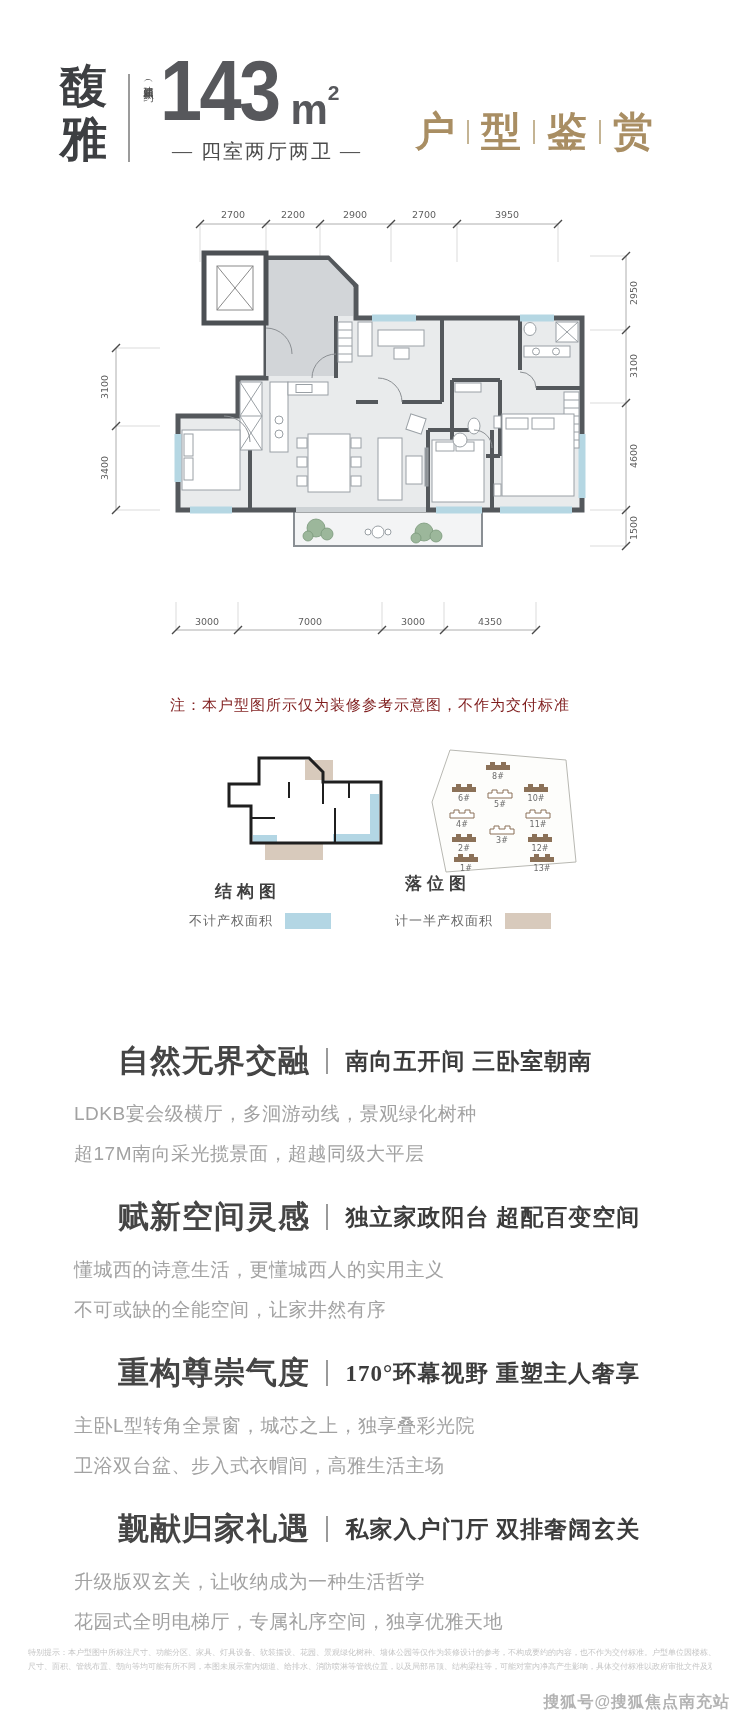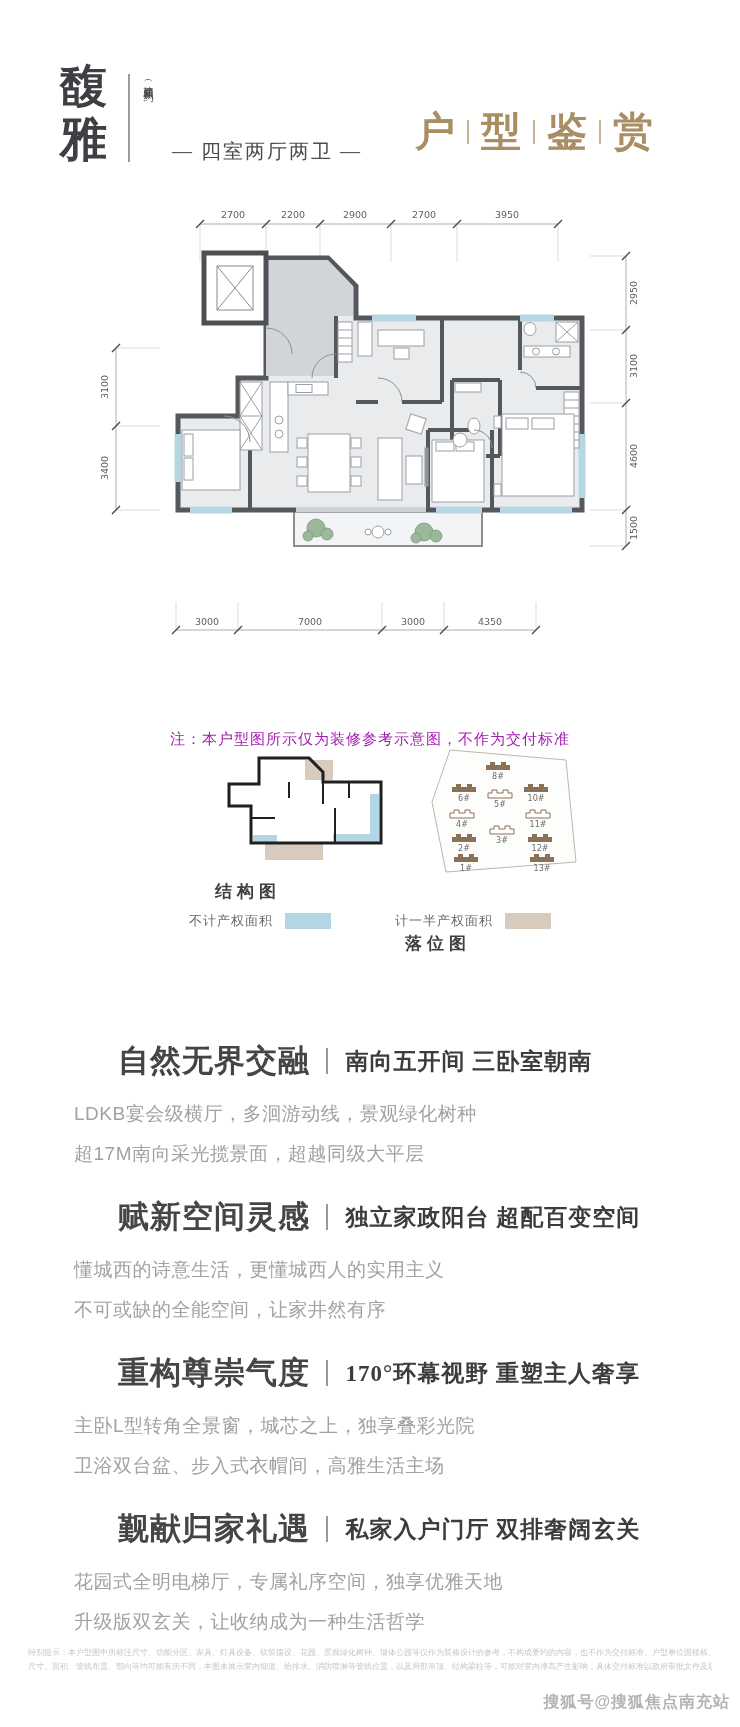--- a/index.html
+++ b/index.html
@@ -18,21 +18,21 @@
             transform:scaleX(.88);transform-origin:left bottom;}
   .area-unit{font-size:42px;font-weight:700;line-height:1;margin-left:-4px;}
   .area-exp{font-size:21px;font-weight:700;transform:translateY(-26px);}
   .rooms-line{left:158px;top:138px;width:218px;text-align:center;
               font-family:"Liberation Serif",serif;font-size:20px;letter-spacing:2px;color:#4c4c4c;}
   .htjs{left:415px;top:104px;width:238px;display:flex;align-items:center;justify-content:space-between;}
   .htjs .ch{font-family:"Liberation Serif",serif;font-size:40px;font-weight:700;color:#a98e63;}
   .htjs .sep{width:1.5px;height:24px;background:#c4b494;}
 
   
-  .plan-note{left:0;top:696px;width:740px;text-align:center;font-size:15px;color:#a21caf;letter-spacing:1px;margin-top:34px;}
+  .plan-note{left:0;top:696px;width:740px;text-align:center;font-size:15px;color:#7f1d1d;letter-spacing:1px;}
   svg text.dimtext{font-family:"DejaVu Sans",sans-serif;font-size:9.5px;fill:#606060;}
   .diag-label{font-family:"Liberation Serif",serif;font-size:17px;font-weight:700;
               color:#3f3f3f;letter-spacing:5px;text-align:left;}
   .legend-row{left:0;top:912px;width:740px;display:flex;justify-content:center;gap:64px;align-items:center;}
   .legend-item{display:flex;align-items:center;gap:12px;font-size:13px;color:#6a6a6a;letter-spacing:1px;}
 
   
   .sections{left:74px;top:1040px;width:596px;}
   .section{margin-bottom:22px;}
   .sec-head{display:flex;align-items:center;height:42px;}
@@ -51,20 +51,25 @@
              letter-spacing:1px;text-shadow:1px 1px 0 #ffffff;}
 </style>
 </head>
 <body>
 
 <div id="page">
 
   <div class="abs brand">馥雅</div>
   <div class="abs hdr-rule"></div>
   <div class="abs area-prefix">（建筑面积约）</div>
+  <div class="abs area-row">
+    <span class="area-num">143</span>
+    <span class="area-unit">m</span>
+    <span class="area-exp">2</span>
+  </div>
   <div class="abs rooms-line">— 四室两厅两卫 —</div>
   <div class="abs htjs">
     <span class="ch">户</span>
     <span class="sep"></span>
     <span class="ch">型</span>
     <span class="sep"></span>
     <span class="ch">鉴</span>
     <span class="sep"></span>
     <span class="ch">赏</span>
   </div>
@@ -277,21 +282,21 @@
       <g transform="translate(26,110)">
         <path d="M0,10 L0,5 L4,5 L4,2 L9,2 L9,5 L15,5 L15,2 L20,2 L20,5 L24,5 L24,10 Z" fill="#8b7158"></path>
         <text x="12" y="19">1#</text>
         </g>
       <g transform="translate(102,110)">
         <path d="M0,10 L0,5 L4,5 L4,2 L9,2 L9,5 L15,5 L15,2 L20,2 L20,5 L24,5 L24,10 Z" fill="#8b7158"></path>
         <text x="12" y="19">13#</text>
         </g>
     </g>
   </svg>
-  <div class="abs diag-label" style="left:405px;top:932px;width:210px;">落位图</div>
+  <div class="abs diag-label" style="left:405px;top:872px;width:210px;">落位图</div>
 
   <div class="abs legend-row">
     <div class="legend-item">
       <span>不计产权面积</span>
       <svg width="46" height="16">
         <rect width="46" height="16" fill="#b3d6e4"></rect>
         </svg>
     </div>
     <div class="legend-item">
       <span>计一半产权面积</span>
@@ -339,22 +344,22 @@
       </div>
     </div>
 
     <div class="section">
       <div class="sec-head">
         <span class="sec-title">觐献归家礼遇</span>
         <span class="sec-sep"></span>
         <span class="sec-sub">私家入户门厅 双排奢阔玄关</span>
       </div>
       <div class="sec-body">
+        <div class="sec-line">升级版双玄关，让收纳成为一种生活哲学</div>
         <div class="sec-line">花园式全明电梯厅，专属礼序空间，独享优雅天地</div>
-        <div class="sec-line">升级版双玄关，让收纳成为一种生活哲学</div>
       </div>
     </div>
   </div>
 
   <div class="abs fineprint">
     <div>特别提示：本户型图中所标注尺寸、功能分区、家具、灯具设备、软装摆设、花园、景观绿化树种、墙体公园等仅作为装修设计的参考，不构成要约的内容，也不作为交付标准。户型单位因楼栋、单元、楼层的不同，局部结构、</div>
     <div>尺寸、面积、管线布置、朝向等均可能有所不同，本图未展示室内烟道、给排水、消防喷淋等管线位置，以及局部吊顶、结构梁柱等，可能对室内净高产生影响，具体交付标准以政府审批文件及双方签订合同约定为准。本项目经政府</div>
   </div>
   <div class="abs watermark">搜狐号@搜狐焦点南充站</div>
 

